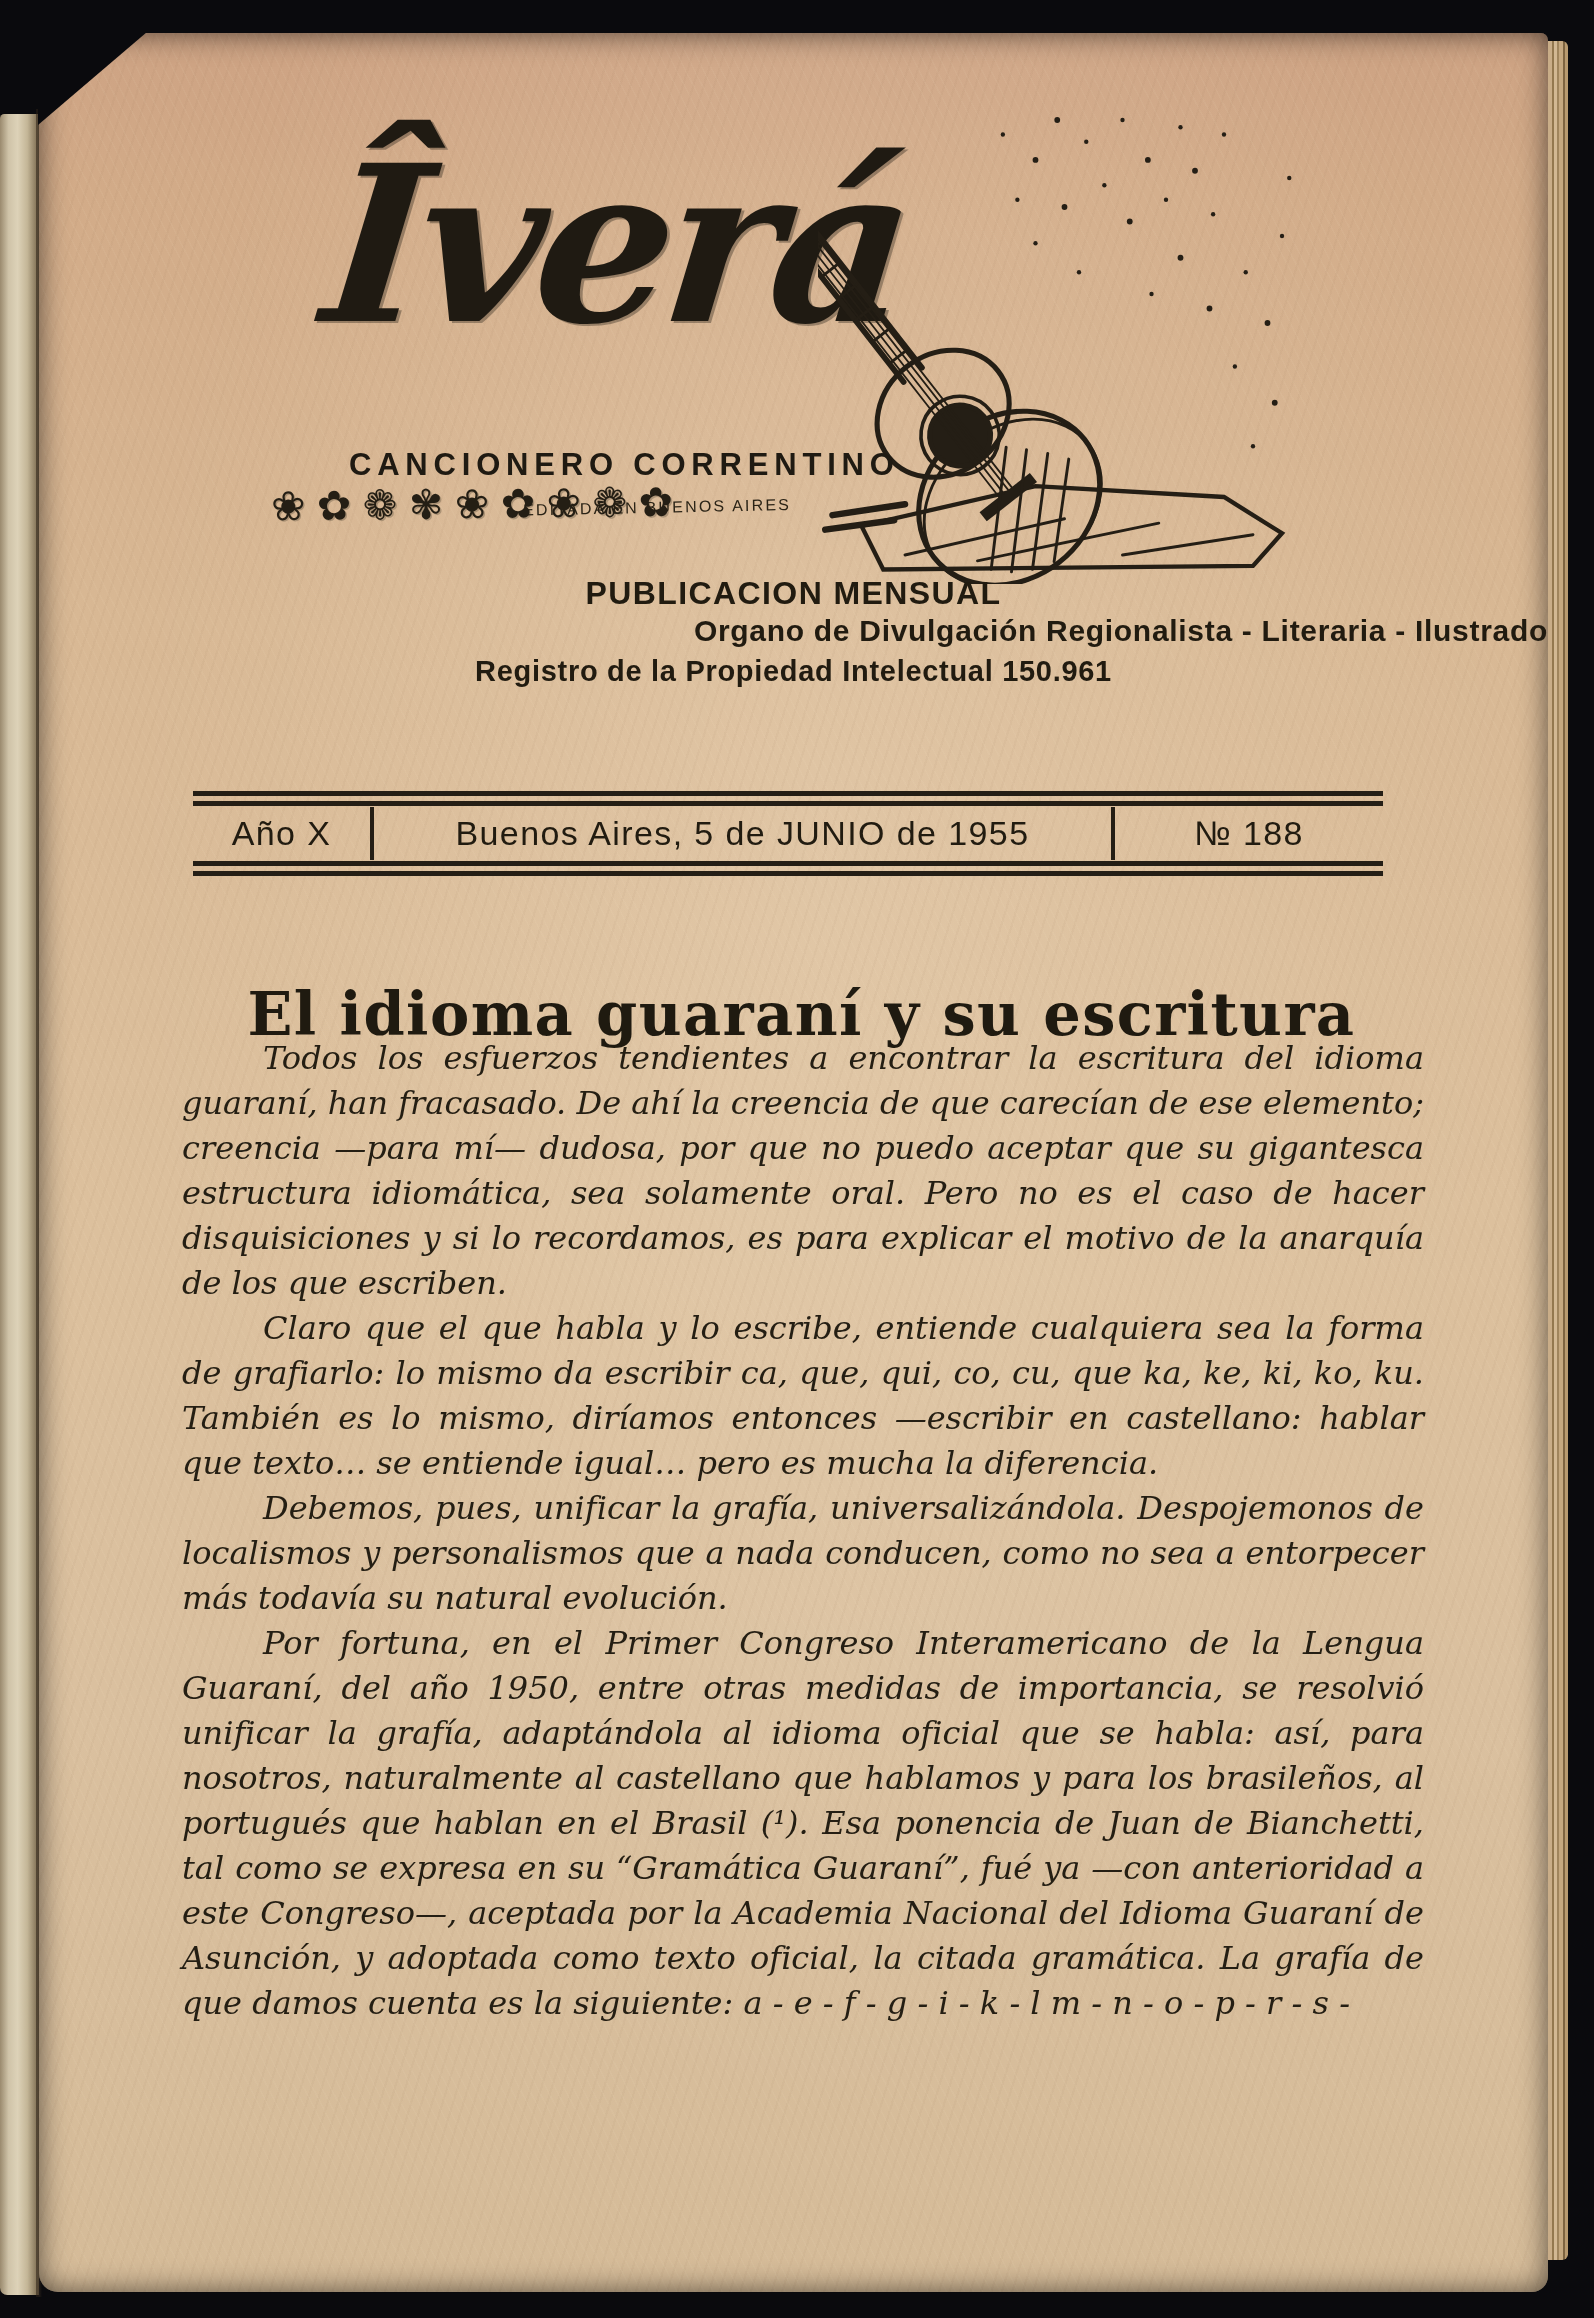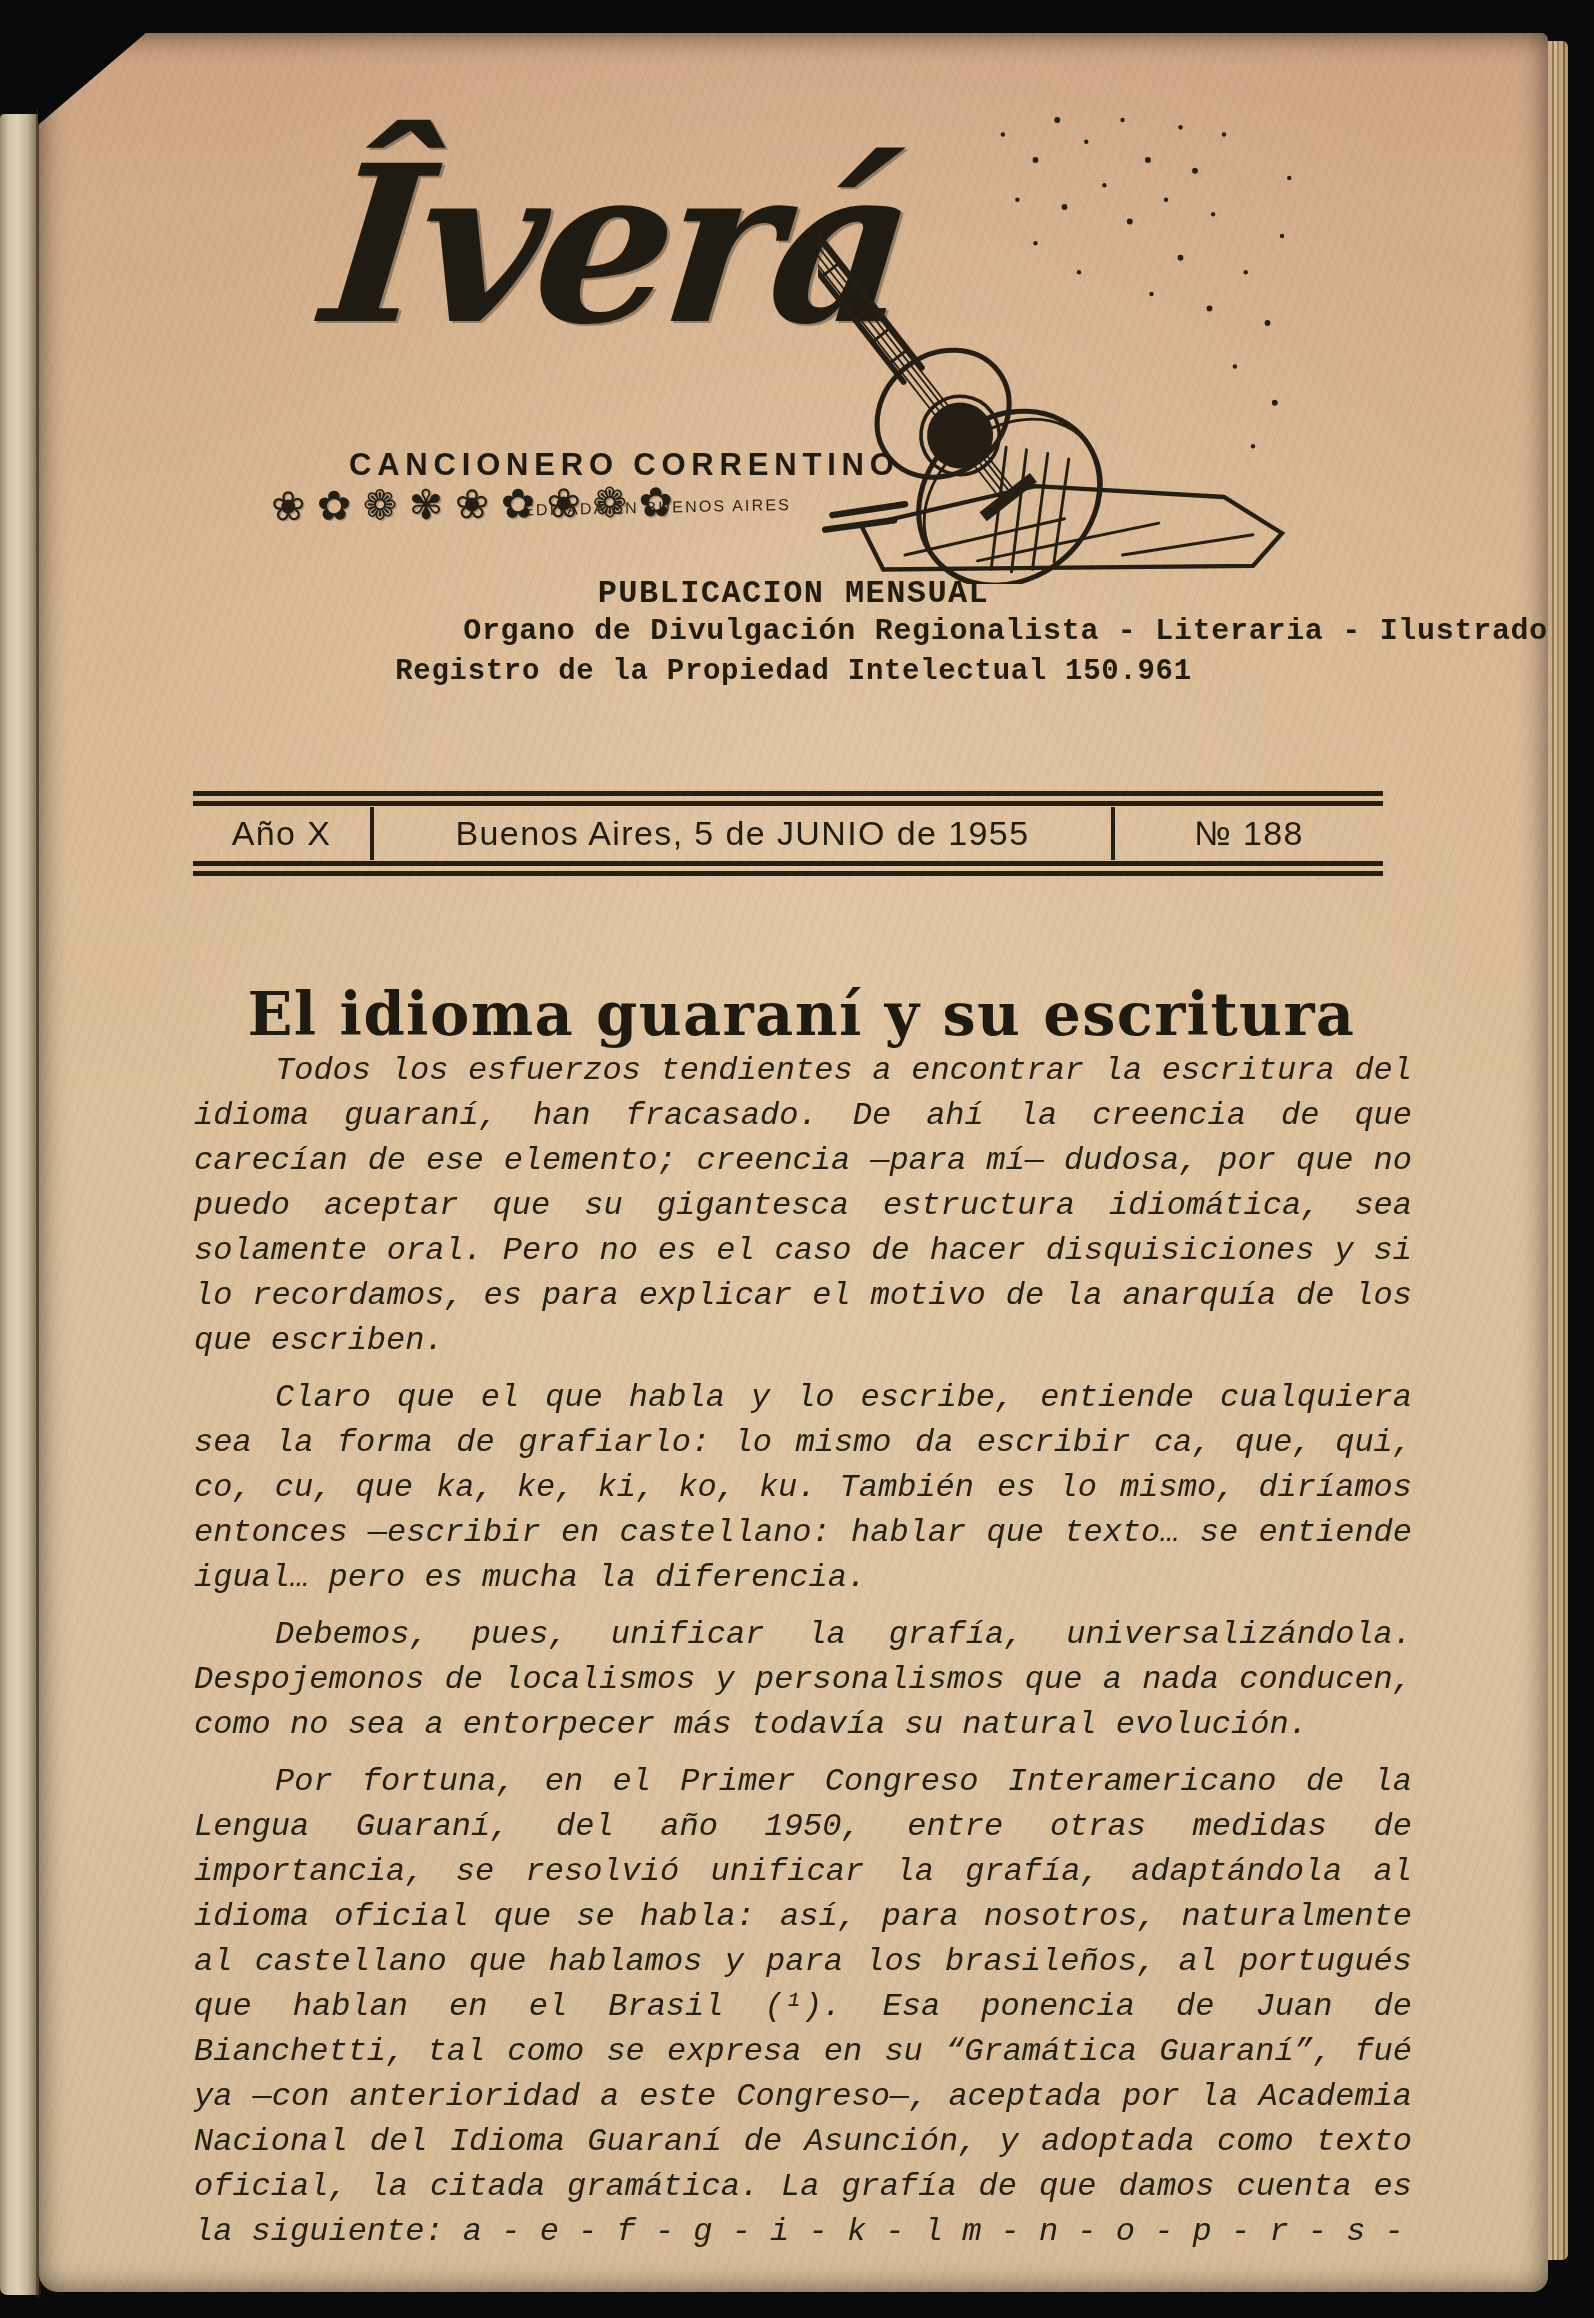--- a/index.html
+++ b/index.html
@@ -41,21 +41,21 @@
     font-size:19.6px;letter-spacing:2.2px;color:#2a2316;}
   .logo-edition{position:absolute;left:484px;top:464px;width:435px;
     font-size:16px;letter-spacing:2.2px;color:#2a2316;transform:rotate(-1.2deg);}
   .floral{position:absolute;left:232px;top:446px;width:652px;
     font-family:"DejaVu Sans",sans-serif;font-size:41px;letter-spacing:11.6px;
     color:#241e14;transform:rotate(-.6deg);text-shadow:1.4px 1.4px 0 rgba(36,30,20,.25);}
   .guitar{position:absolute;left:779px;top:58px;}
 
   
   .pub-info{position:absolute;left:0;top:542px;width:100%;text-align:center;color:#211b10;}
-  .pub-info .l{font-family:Liberation Mono, monospace;font-weight:bold;}
+  .pub-info .l{font-family:Liberation Sans, sans-serif;font-weight:bold;}
   .pub-l1{font-size:32px;letter-spacing:1.4px;height:39px;}
   .pub-l2{font-size:30px;letter-spacing:0.7px;height:41px;text-align:right;}
   .pub-l3{font-size:29px;letter-spacing:0.7px;height:36px;}
   .pub-l4{font-size:30px;letter-spacing:0.7px;word-spacing:5.8px;height:36px;}
   .pub-l5{font-size:29px;letter-spacing:0.7px;height:36px;}
 
   
   .date-bar{position:absolute;left:154px;top:758px;width:1190px;height:85px;
     border-top:15px double #241e15;border-bottom:15px double #241e15;
     display:flex;align-items:stretch;box-sizing:border-box;color:#211b10;}
@@ -65,21 +65,21 @@
   .cell-date{flex:1;border-radius:25px;}
   .cell-issue{width:268px;}
   .vrule{width:3.6px;background:#241e15;margin:1.4px 0;}
 
   
   .article-title{position:absolute;left:138px;top:907px;width:1249px;text-align:center;
     font-family:"DejaVu Serif",serif;font-weight:bold;font-size:59px;letter-spacing:1.4px;color:#1f1a10;}
   .article-body{position:absolute;left:143px;top:1003px;width:1242px;
     font-family:"DejaVu Serif",serif;font-style:italic;font-size:32px;line-height:45px;
     text-align:justify;color:#241e13;hyphens:auto;}
-  .article-body p{margin:12px;text-indent:81px;font-family:Liberation Mono, monospace;}
+  .article-body p{margin:0;text-indent:81px;}
 </style>
 </head>
 <body>
 
 <div class="scene">
 
   <div class="binding-strip"></div>
   <div class="binding-crease"></div>
   <div class="edge-stack"></div>
 

